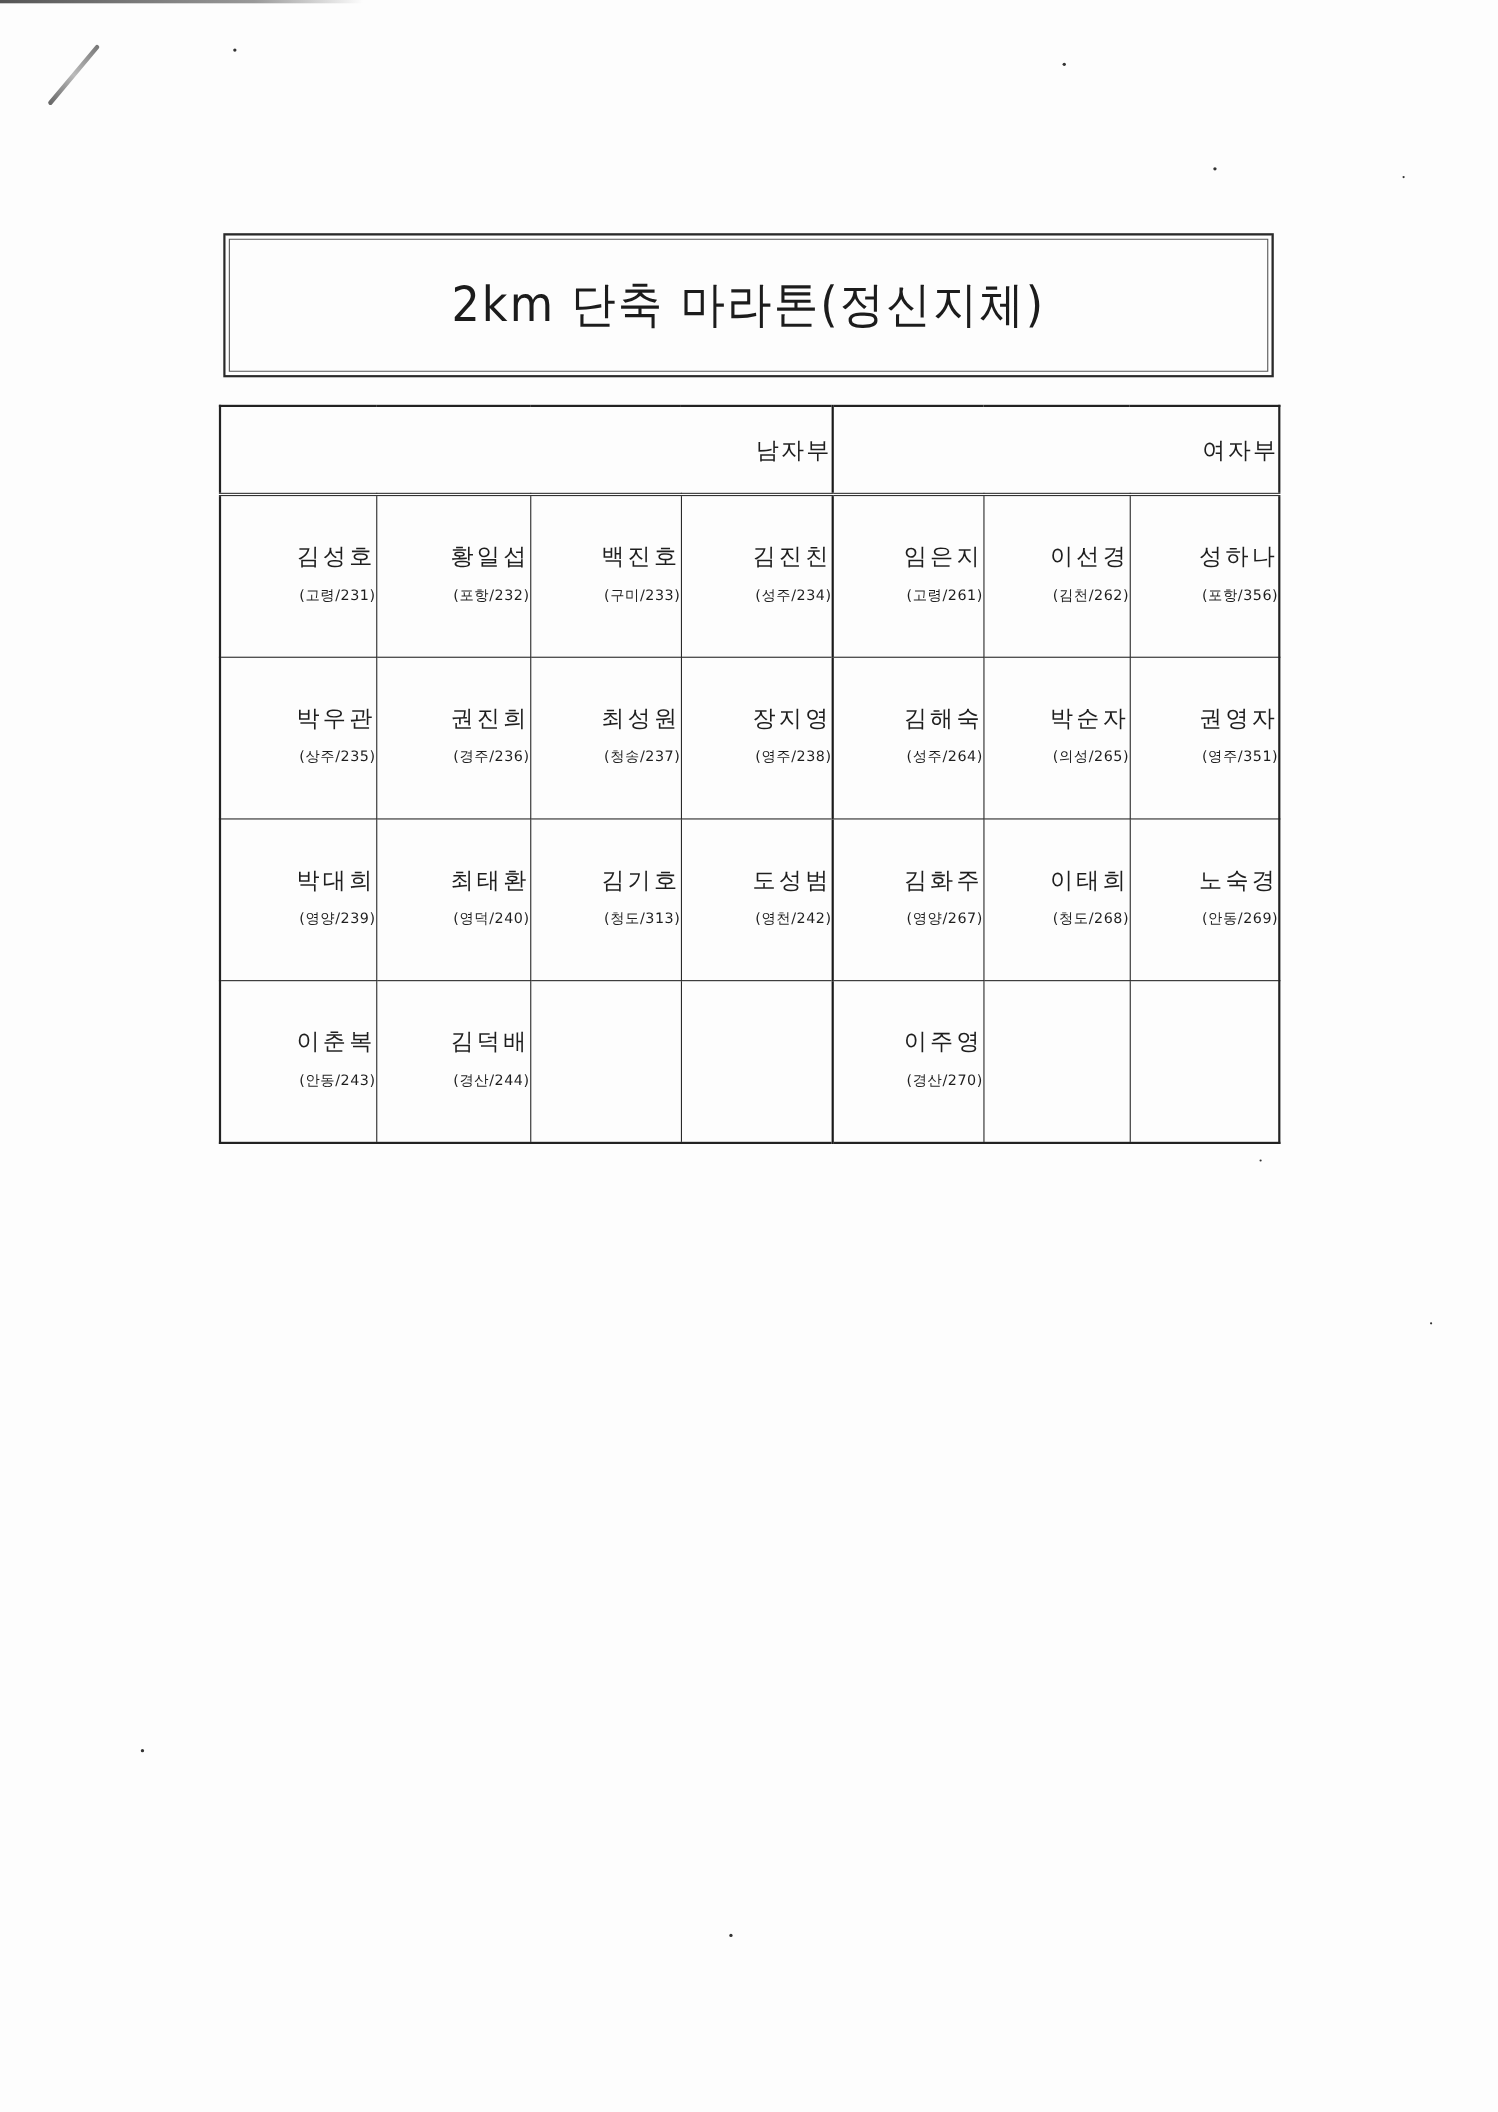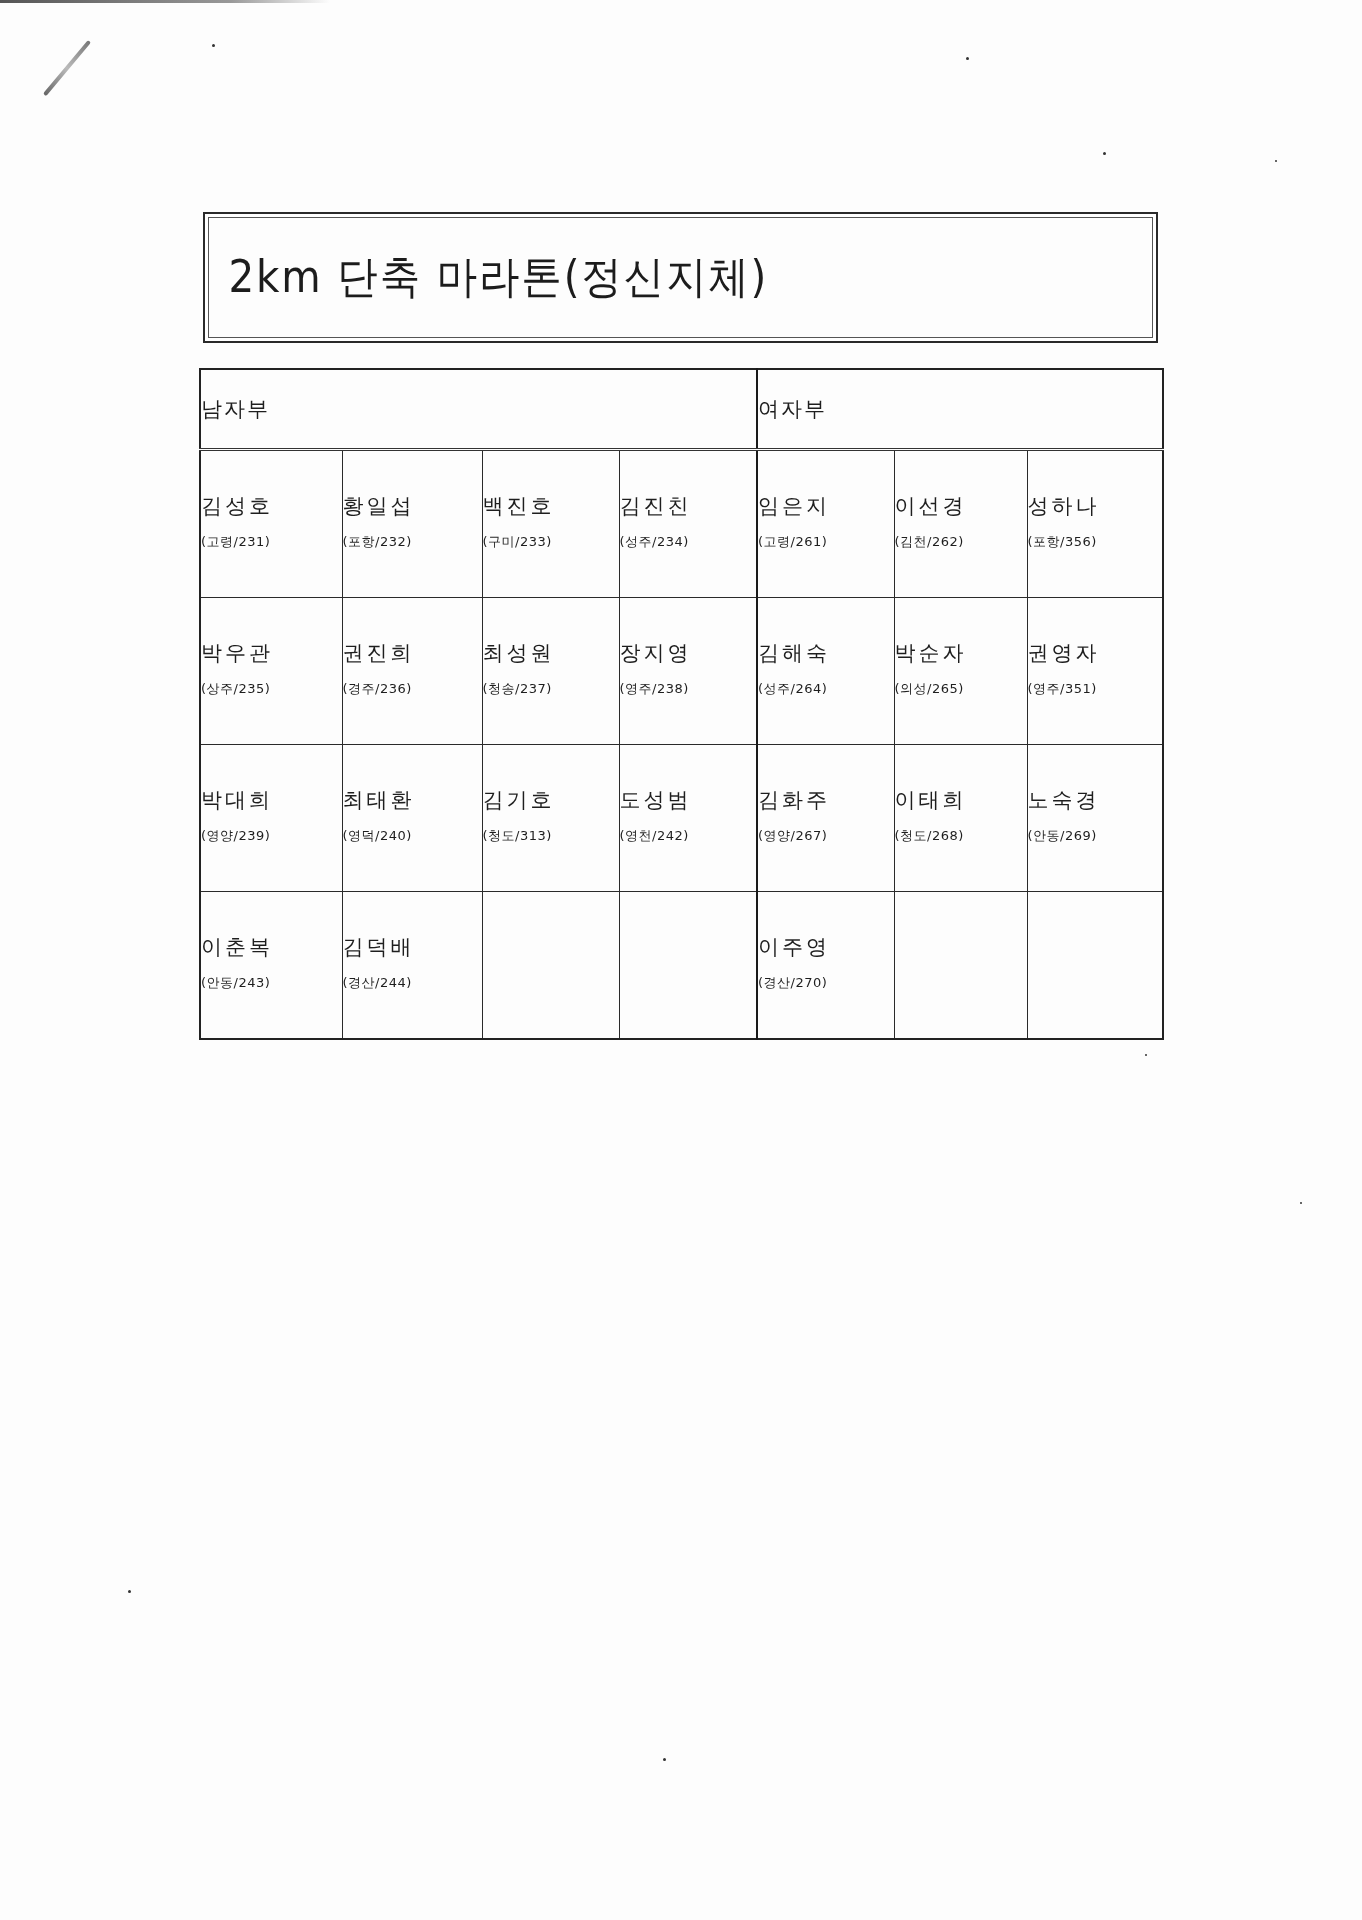--- a/index.html
+++ b/index.html
@@ -47,20 +47,21 @@
 
     
     .title-box {
       position: absolute;
       left: 203px; top: 212px;
       width: 955px; height: 131px;
       border: 2px solid #2a2a2a;
       box-shadow: inset 0 0 0 3px #fff, inset 0 0 0 4px #555;
       display: flex;
       align-items: center;
+      justify-content: center;
       box-sizing: border-box;
     }
     .title-text {
       font-family: "DejaVu Sans", "Liberation Sans", sans-serif;
       font-size: 44px;
       font-weight: normal;
       letter-spacing: 2px;
       transform: scaleX(0.92);
       color: #1c1c1c;
     }
@@ -69,21 +70,21 @@
     .roster {
       position: absolute;
       left: 199px; top: 368px;
       width: 963px;
       border-collapse: collapse;
       table-layout: fixed;
       border: 2px solid #222;
     }
     .roster td, .roster th {
       border: 1.5px solid #2a2a2a;
-      text-align: left;
+      text-align: right;
       vertical-align: middle;
       padding: 0;
       font-weight: normal;
     }
     .roster thead th {
       height: 78px;
       font-size: 21px;
       letter-spacing: 2px;
       border-bottom: 3px double #333;
     }

